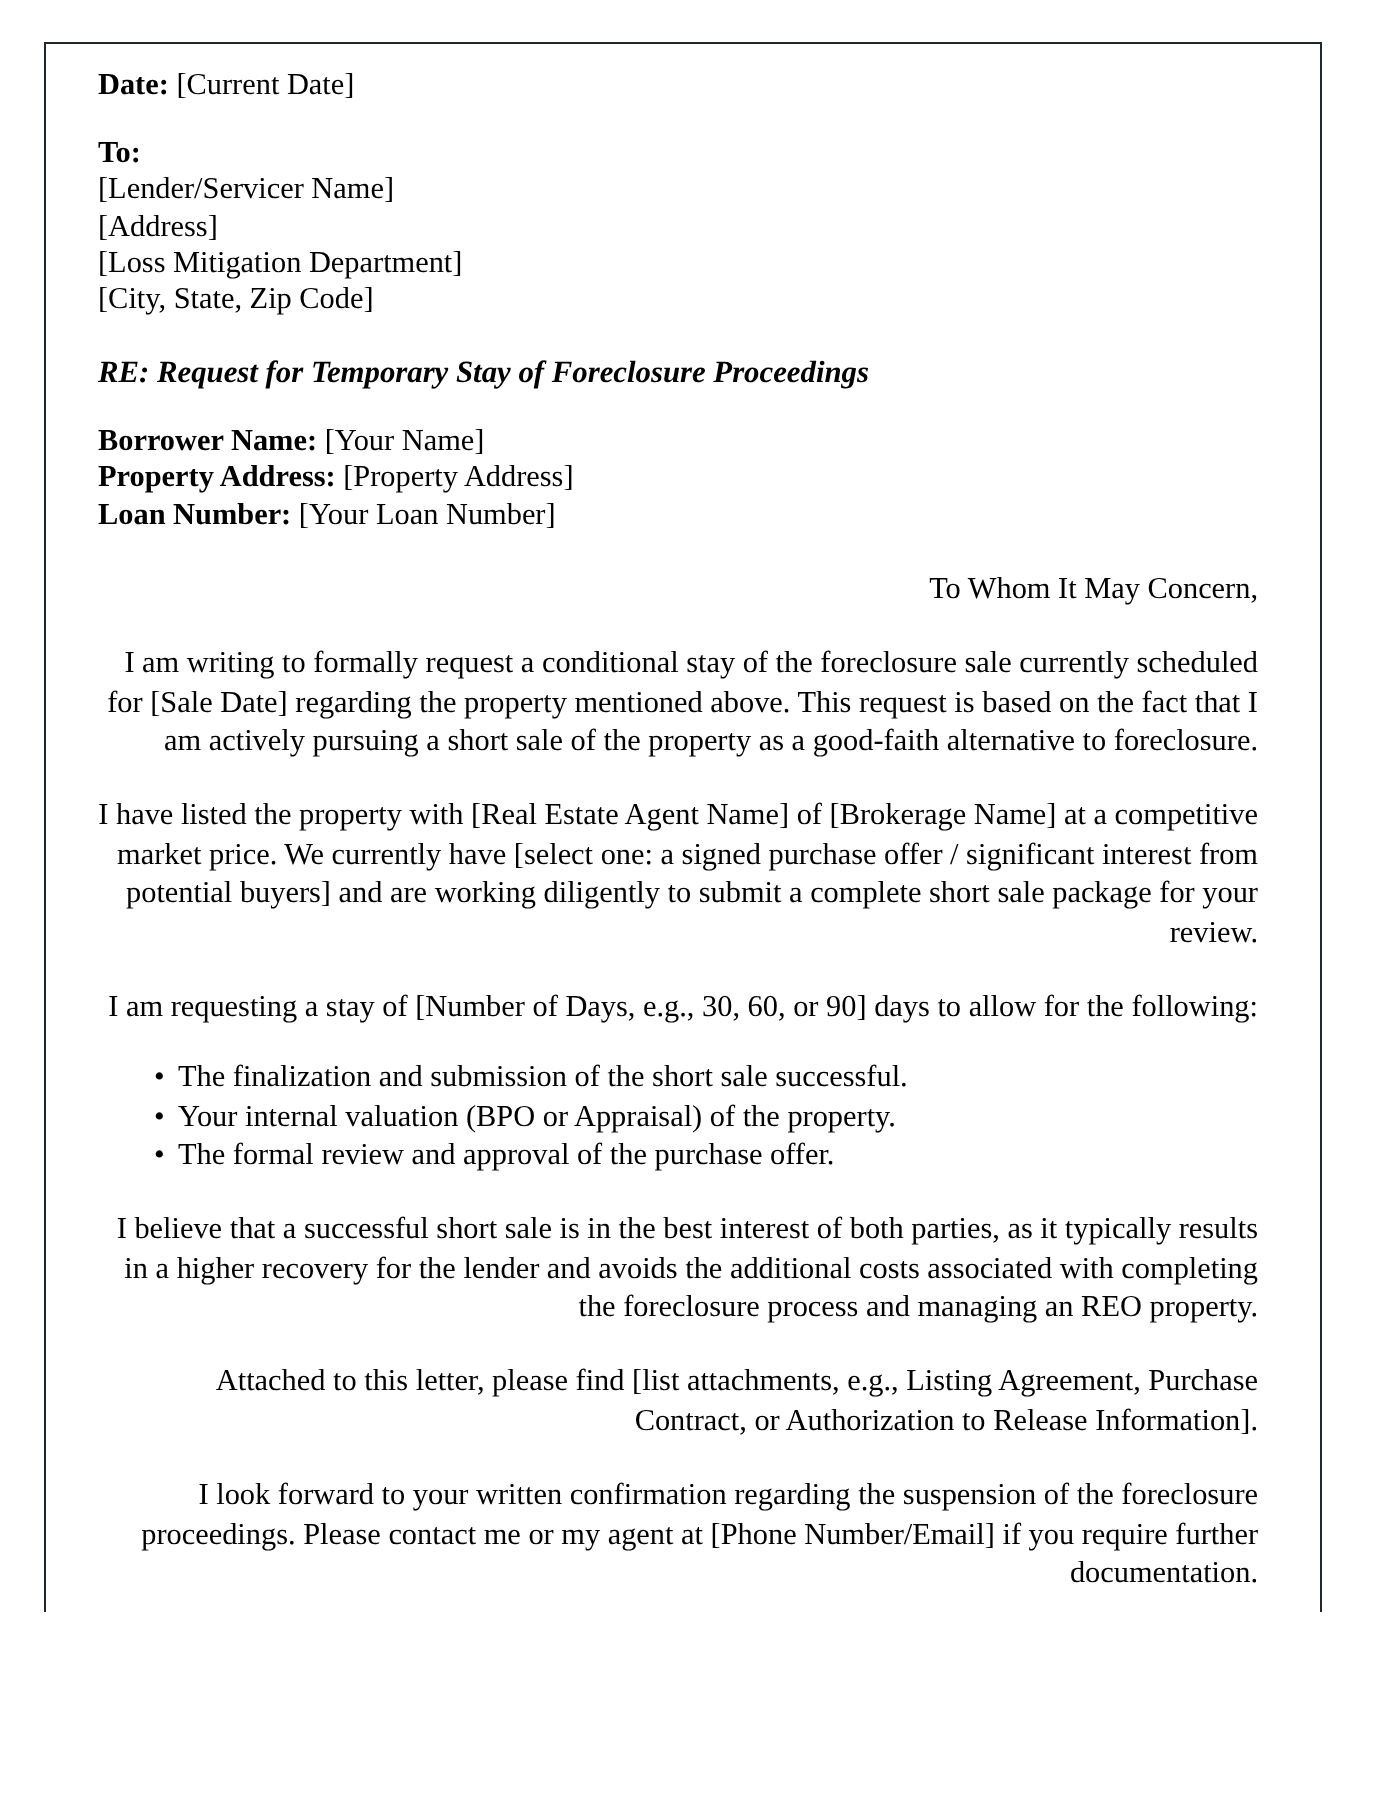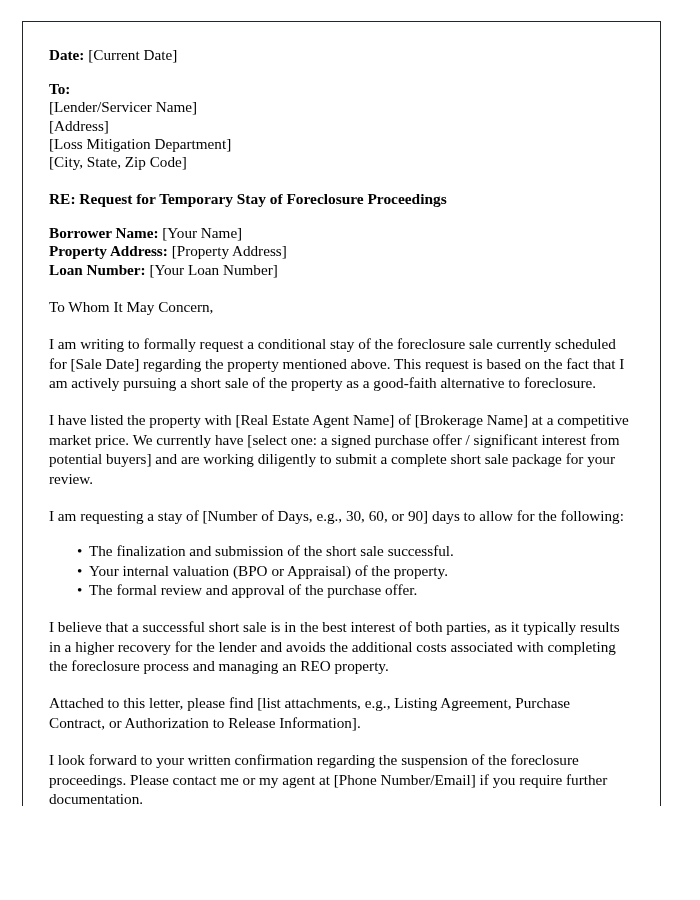--- a/index.html
+++ b/index.html
@@ -28,49 +28,50 @@
     border-left: 1px solid #22272b;
     border-top: 1px solid #22272b;
     border-right: 1px solid #22272b;
     border-bottom: none;
     overflow: hidden;
   }
 
   #letter-body {
     position: absolute;
     left: 26px;          
-    top: 24px;
+    top: 12px;
     width: 580px;
   }
 
   .line {
     font-size: 15.2px;
     line-height: 18.2px;
     white-space: pre-wrap;
   }
 
   .label {
     font-weight: bold;
   }
 
   .gap-lg { height: 18px; }
   .gap-md { height: 16px; }
 
   .para {
     font-size: 15.2px;
     line-height: 19.4px;
-    text-align: left;
+    text-align: right;
     margin: 0;
   }
 
   .subject {
     font-size: 15.4px;
     font-weight: bold;
     line-height: 19px;
     margin: 0;
+    font-style: italic;
   }
 
   ul.bullets {
     list-style: none;
     margin: 0;
     padding: 0;
   }
   ul.bullets li {
     position: relative;
     padding-left: 40px;

